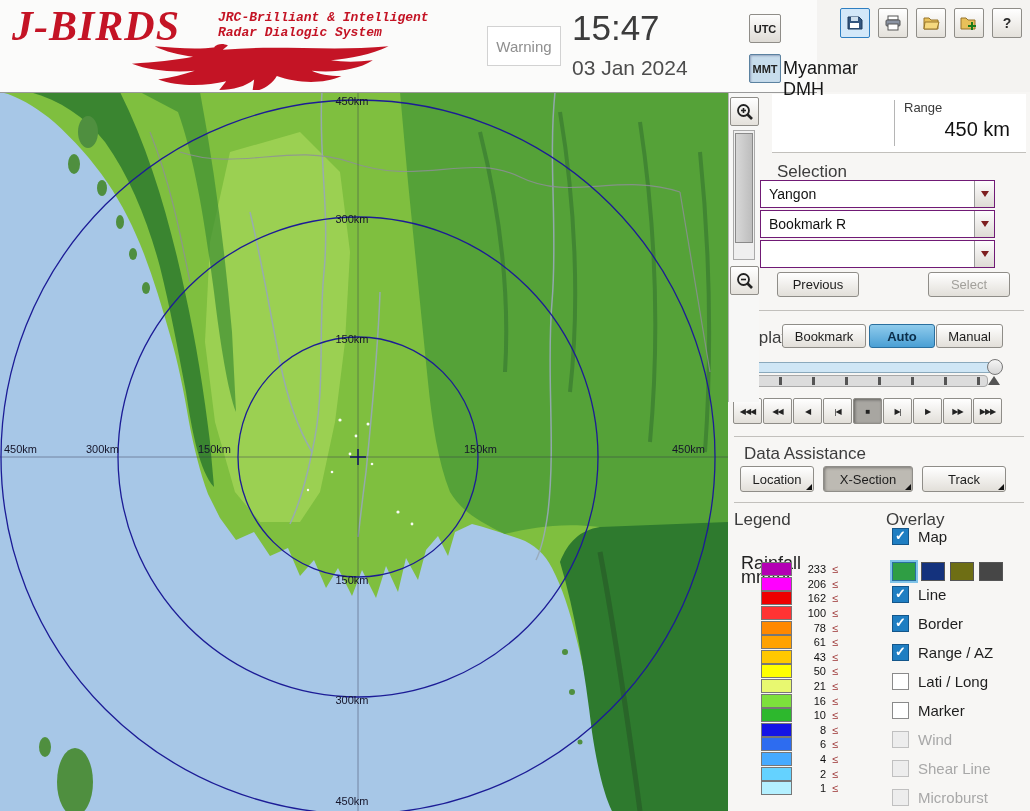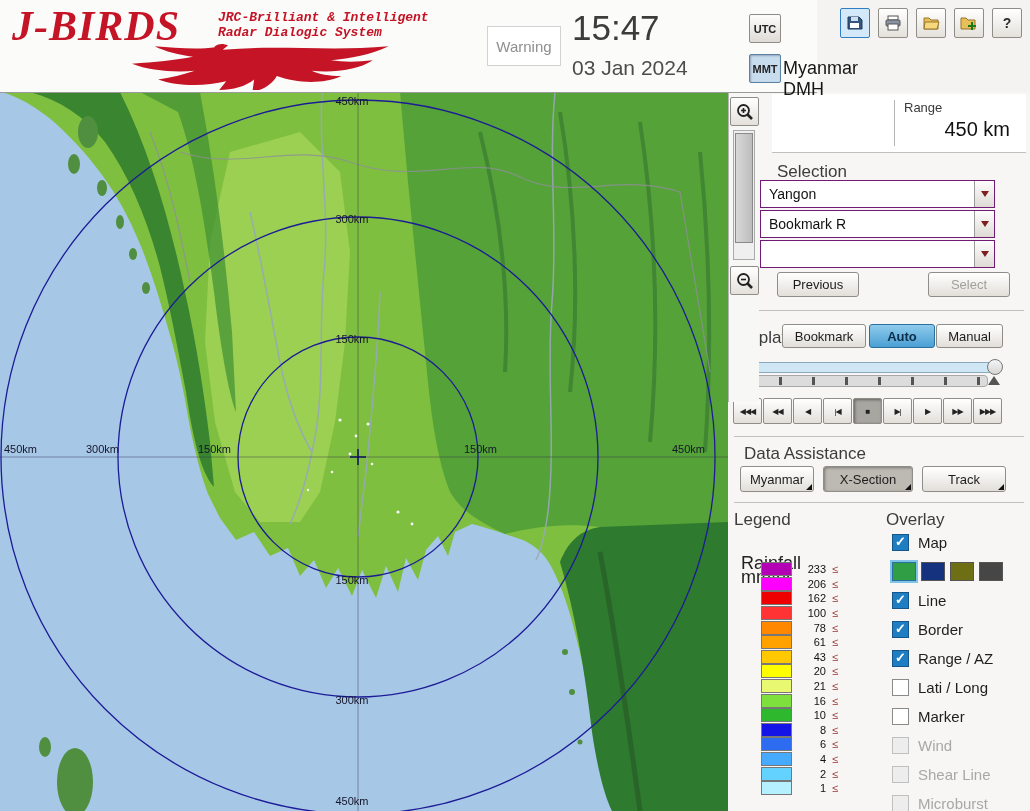--- a/index.html
+++ b/index.html
@@ -82,21 +82,21 @@
   .legend-label{left:6px;top:418px;}
   .overlay-label{left:158px;top:418px;}
   .legend-unit{position:absolute;left:13px;top:464px;font-size:18px;color:#222;line-height:14px;}
   .legend-rows{position:absolute;left:13px;top:470px;}
   .lg-row{display:flex;align-items:center;height:14.6px;padding-left:20px;}
   .lg-sw{width:29px;height:12px;border:1px solid #777;}
   .lg-val{width:32px;text-align:right;font-size:11px;color:#111;margin-left:2px;}
   .lg-lte{margin-left:6px;font-size:11px;color:#9a3030;}
 
   .ov-col{position:absolute;left:164px;top:436px;width:136px;}
-  .ov-row{height:29px;display:flex;align-items:center;}
+  .ov-row{height:29px;display:flex;}
   .cb{width:17px;height:17px;border:1px solid #8a8a8a;background:#fff;margin-right:9px;position:relative;box-sizing:border-box;flex:0 0 17px;}
   .cb.st-checked{background:#1f7ec2;border-color:#14568a;}
   .cb.st-checked::after{content:"✓";position:absolute;left:2px;top:-1px;color:#fff;font-size:13px;font-weight:bold;}
   .cb.st-disabled{background:#ededed;border-color:#c0c0c0;}
   .ov-label{font-size:15px;color:#1e1e1e;}
   .ov-label.st-disabled{color:#a8a8a8;}
   .ov-swatches{height:29px;display:flex;align-items:center;gap:5px;}
   .map-sw{width:24px;height:19px;border:1px solid #555;box-sizing:border-box;}
   .map-sw.st-selected{box-shadow:0 0 0 2px #7fc3e8;border-color:#2a6f9e;}
 </style>
@@ -329,21 +329,21 @@
       <button class="tbtn st-normal">▶|</button>
       <button class="tbtn st-normal">▶</button>
       <button class="tbtn st-normal">▶▶</button>
       <button class="tbtn st-normal">▶▶▶</button>
     </div>
 
     <div class="divider div2"></div>
 
     <div class="panel-label da-label">Data Assistance</div>
     <button class="btn da-btn da-1 st-normal">
-      <span>Myanmar</span>
+      <span>Location</span>
         <i class="corner"></i>
     </button>
     <button class="btn da-btn da-2 st-pressed">
       <span>X-Section</span>
         <i class="corner"></i>
     </button>
     <button class="btn da-btn da-3 st-normal">
       <span>Track</span>
         <i class="corner"></i>
     </button>
@@ -389,21 +389,21 @@
           <span class="lg-val">61</span>
           <span class="lg-lte">≤</span>
         </div>
       <div class="lg-row">
           <span class="lg-sw" style="background-color: rgb(255, 200, 0);"></span>
           <span class="lg-val">43</span>
           <span class="lg-lte">≤</span>
         </div>
       <div class="lg-row">
           <span class="lg-sw" style="background-color: rgb(255, 255, 0);"></span>
-          <span class="lg-val">20</span>
+          <span class="lg-val">50</span>
           <span class="lg-lte">≤</span>
         </div>
       <div class="lg-row">
           <span class="lg-sw" style="background-color: rgb(232, 248, 112);"></span>
           <span class="lg-val">21</span>
           <span class="lg-lte">≤</span>
         </div>
       <div class="lg-row">
           <span class="lg-sw" style="background-color: rgb(125, 224, 60);"></span>
           <span class="lg-val">16</span>

